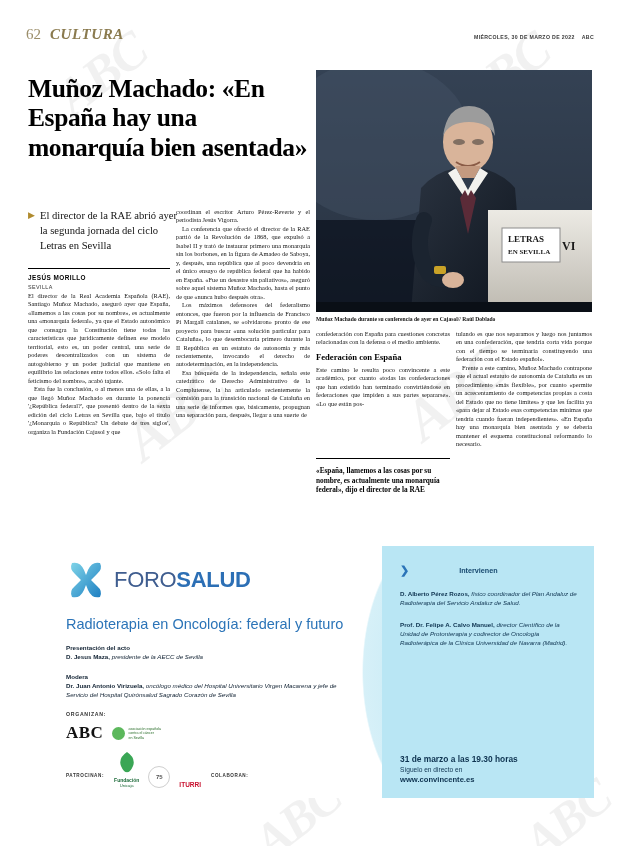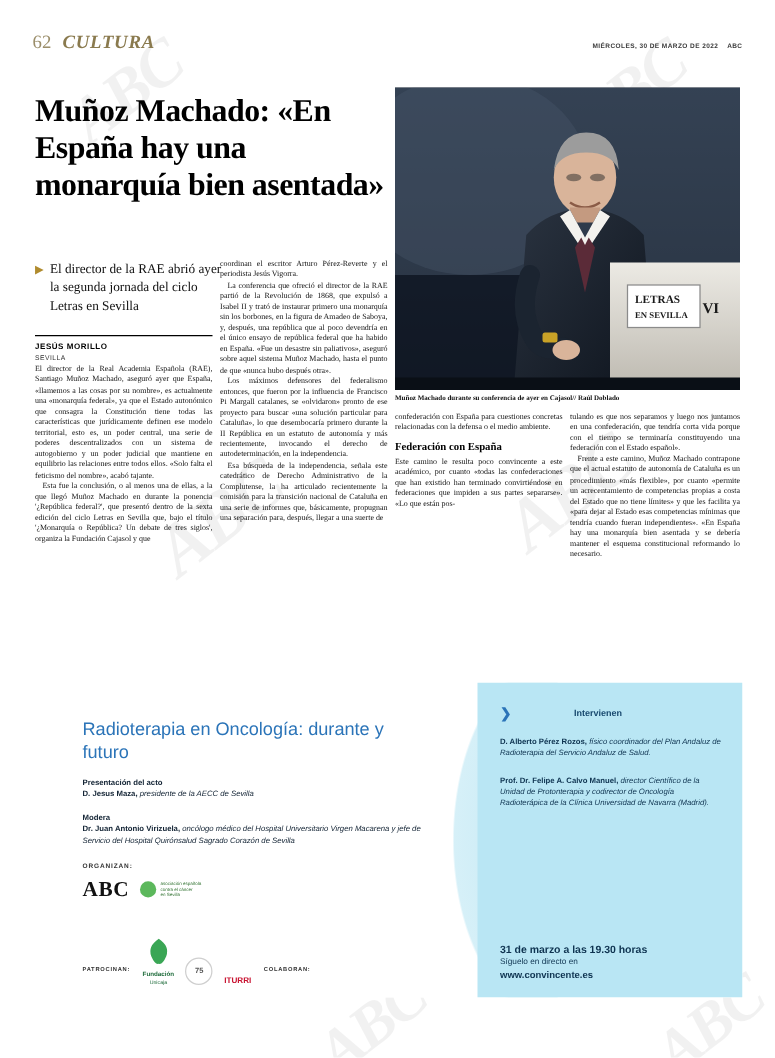--- a/index.html
+++ b/index.html
@@ -301,27 +301,40 @@
     <p>confederación con España para cuestiones concretas relacionadas con la defensa o el medio ambiente.</p>
     <div class="subhead">Federación con España</div>
     <p>Este camino le resulta poco convincente a este académico, por cuanto «todas las confederaciones que han existido han terminado convirtiéndose en federaciones que impiden a sus partes separarse». «Lo que están pos-</p>
   </div>
 
   <div class="col" id="col4">
     <p>tulando es que nos separamos y luego nos juntamos en una confederación, que tendría corta vida porque con el tiempo se terminaría constituyendo  una federación con el Estado español».</p>
     <p>Frente a este camino, Muñoz Machado contrapone que el actual estatuto de autonomía de Cataluña es un procedimiento «más flexible», por cuanto «permite un acrecentamiento de competencias propias a costa del Estado que no tiene límites» y que les facilita ya «para dejar al Estado esas competencias mínimas que tendría cuando fueran independientes». «En España hay una monarquía bien asentada y se debería mantener el esquema constitucional reformando lo necesario.</p>
   </div>
 
+  <div class="pullquote">«España, llamemos a las cosas por su nombre, es actualmente una monarquía federal», dijo el director de la RAE</div>
 
   <div class="advert">
     <div class="ad-curve"></div>
 
     <div class="ad-left">
-
-      <div class="ad-title">Radioterapia en Oncología: durante y futuro</div>
+      <div class="ad-logo-row">
+        <svg class="ad-logo-mark" viewBox="0 0 40 40">
+          <defs>
+            <linearGradient id="xg" x1="0" y1="0" x2="1" y2="1">
+              <stop offset="0" stop-color="#7fd4e8"></stop>
+                <stop offset="1" stop-color="#1e7fc2"></stop>
+            </linearGradient>
+          </defs>
+          <path d="M6 3 q8 -2 12 7 l2 5 l2 -5 q4 -9 12 -7 q3 6 -3 11 l-6 6 l6 6 q6 5 3 11 q-8 2 -12 -7 l-2 -5 l-2 5 q-4 9 -12 7 q-3 -6 3 -11 l6 -6 l-6 -6 q-6 -5 -3 -11 z" fill="url(#xg)"></path>
+        </svg>
+        <div class="ad-logo-text"><span>FORO</span><b>SALUD</b></div>
+      </div>
+
+      <div class="ad-title">Radioterapia en Oncología: federal y futuro</div>
 
       <div class="ad-block">
         <div class="lbl">Presentación del acto</div>
         <div><span class="lbl">D. Jesus Maza,</span> <span class="it">presidente de la AECC de Sevilla</span></div>
       </div>
 
       <div class="ad-block">
         <div class="lbl">Modera</div>
         <div><span class="lbl">Dr. Juan Antonio Virizuela,</span> <span class="it">oncólogo médico del Hospital Universitario Virgen Macarena y jefe de Servicio del Hospital Quirónsalud Sagrado Corazón de Sevilla</span></div>
       </div>

